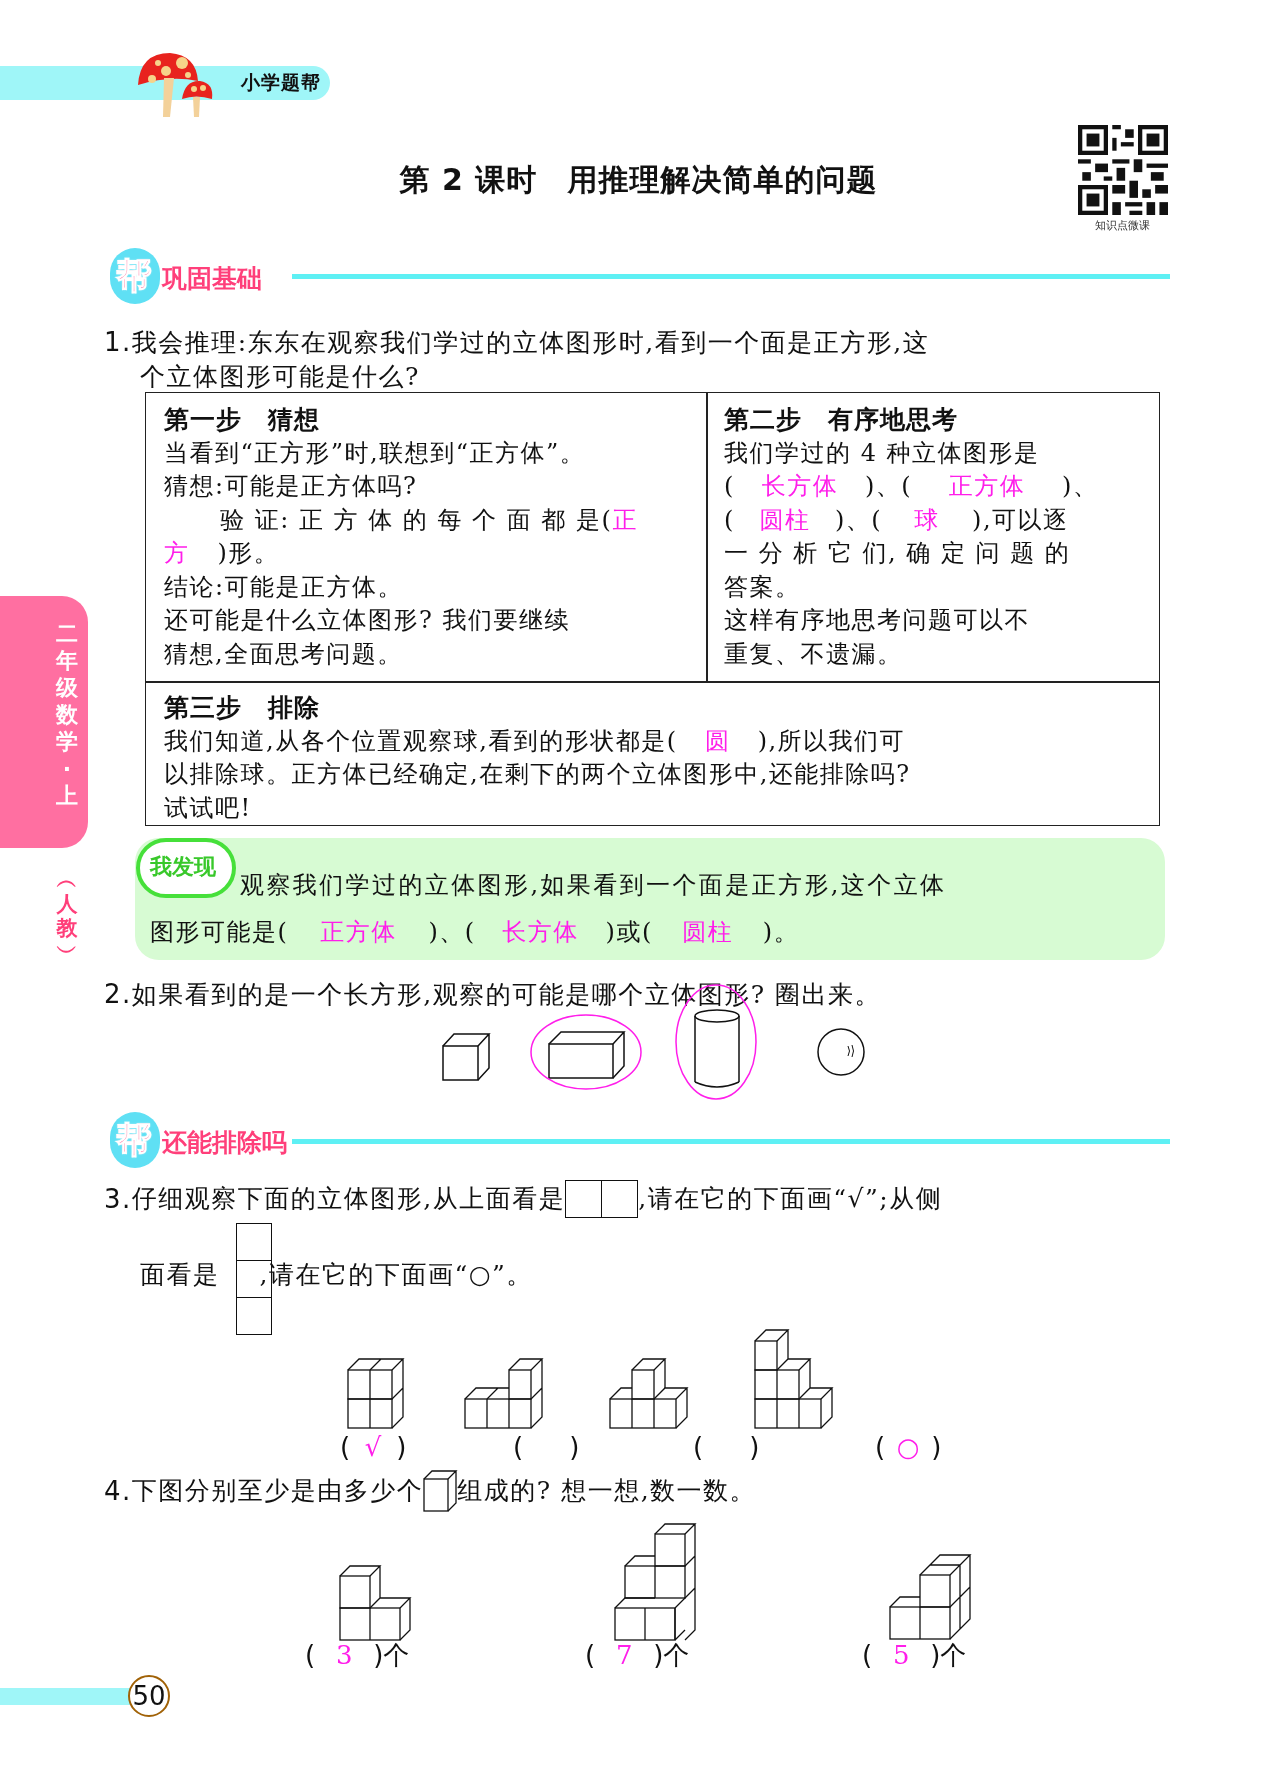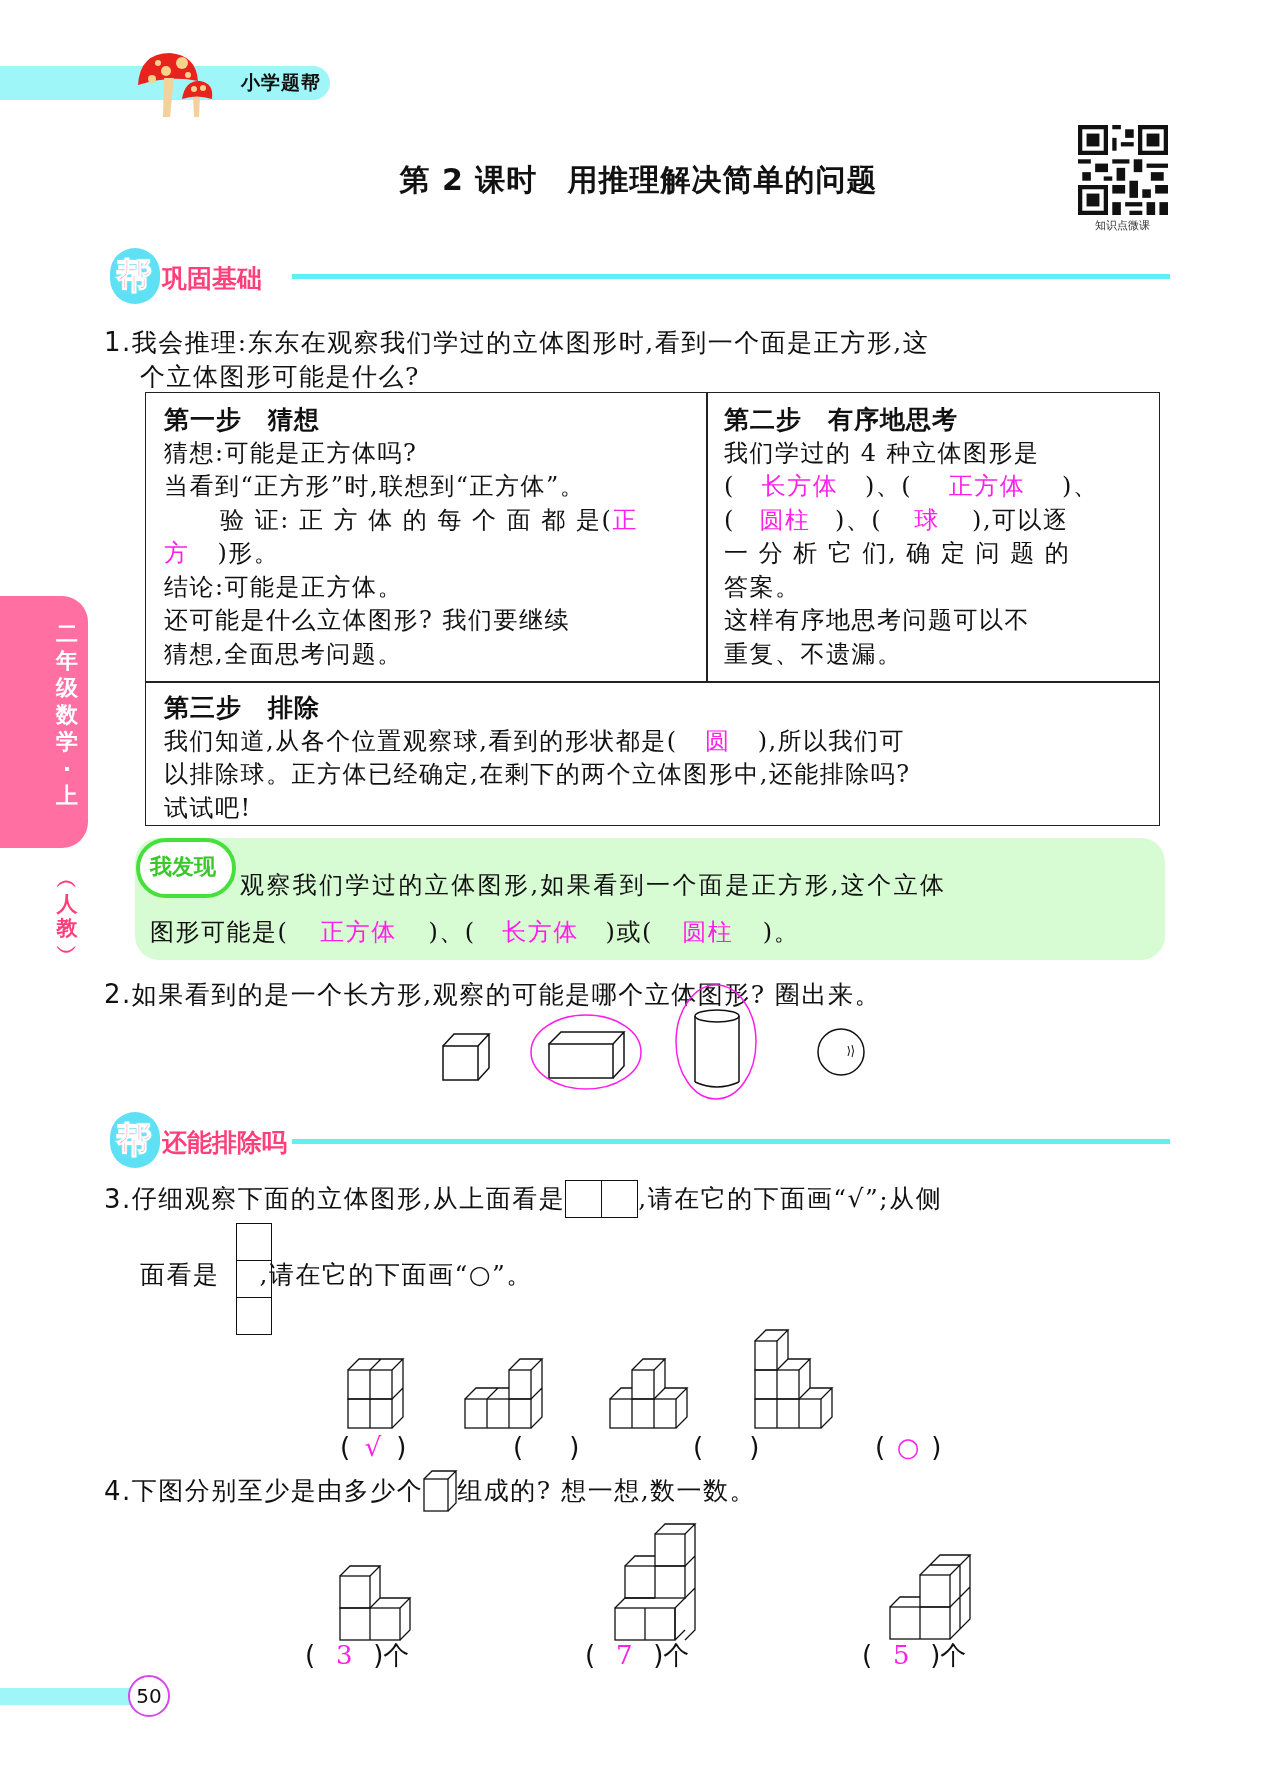--- a/index.html
+++ b/index.html
@@ -25,21 +25,21 @@
   .cell .h{font-family:"DejaVu Sans",sans-serif;font-weight:bold;font-size:25px;letter-spacing:1px;}
   .pink{color:#ff1eea;}
   .discover{left:135px;top:838px;width:1030px;height:122px;background:#d7fbd3;border-radius:24px;}
   .disc-badge{left:136px;top:838px;width:104px;height:72px;}
   .disc-badge .bub{position:absolute;left:0;top:0;width:100px;height:60px;border:4px solid #46e03a;border-radius:34px;background:#fff;box-sizing:border-box;}
   .disc-badge .txt{position:absolute;left:14px;top:14px;font-family:"DejaVu Sans",sans-serif;font-weight:bold;font-size:22px;color:#38c82a;white-space:nowrap;}
   .side-tab{left:0;top:596px;width:88px;height:252px;background:#ff6fa1;border-radius:0 26px 26px 0;}
   .side-text{left:54px;top:620px;width:26px;font-family:"DejaVu Sans",sans-serif;font-weight:bold;font-size:22px;color:#fff;line-height:27px;text-align:center;}
   .side-sub{left:54px;top:868px;width:26px;font-family:"DejaVu Sans",sans-serif;font-weight:bold;font-size:21px;color:#ff3f7a;line-height:24px;text-align:center;}
   .botband{left:0;top:1688px;width:135px;height:17px;background:#9ff6f8;}
-  .pagenum{left:128px;top:1675px;width:38px;height:38px;border:2px solid #d946ef;border-radius:50%;background:#fff;font-family:"DejaVu Sans",sans-serif;font-size:20px;text-align:center;line-height:38px;}
+  .pagenum{left:128px;top:1675px;width:38px;height:38px;border:2px solid #a16207;border-radius:50%;background:#fff;font-family:"DejaVu Sans",sans-serif;font-size:26px;text-align:center;line-height:38px;}
   .paren-ans{font-family:"DejaVu Sans",sans-serif;font-size:26px;white-space:nowrap;}
   svg{overflow:visible;}
 </style>
 </head>
 <body>
 
 <div class="abs topband"></div>
 <svg class="abs" style="left:130px;top:45px" width="90" height="70">
   <path d="M8 40 Q10 8 40 8 Q66 10 68 36 Q40 30 8 40Z" fill="#e8231e"></path>
   <circle cx="36" cy="26" r="5" fill="#f6d38a"></circle>
@@ -108,22 +108,22 @@
   <div><span class="num">1.</span><span>我会推理:东东在观察我们学过的立体图形时,看到一个面是正方形,这</span></div>
   <div style="padding-left:36px"><span>个立体图形可能是什么?</span></div>
 </div>
 
 <div class="abs tbl">
   <div class="vline"></div>
   <div class="hline"></div>
 
   <div class="cell" style="left:18px;top:10px;width:530px;">
     <div class="h">第一步　猜想</div>
+    <div>当看到“正方形”时,联想到“正方体”。</div>
     <div>猜想:可能是正方体吗?</div>
-    <div>当看到“正方形”时,联想到“正方体”。</div>
     <div style="display:flex;justify-content:center">
         <span>验 证: 正 方 体 的 每 个 面 都 是(</span>
         <span class="pink">正</span>
       </div>
     <div><span class="pink">方</span><span style="padding-left:28px">)形。</span></div>
     <div>结论:可能是正方体。</div>
     <div>还可能是什么立体图形? 我们要继续</div>
     <div>猜想,全面思考问题。</div>
   </div>
 

